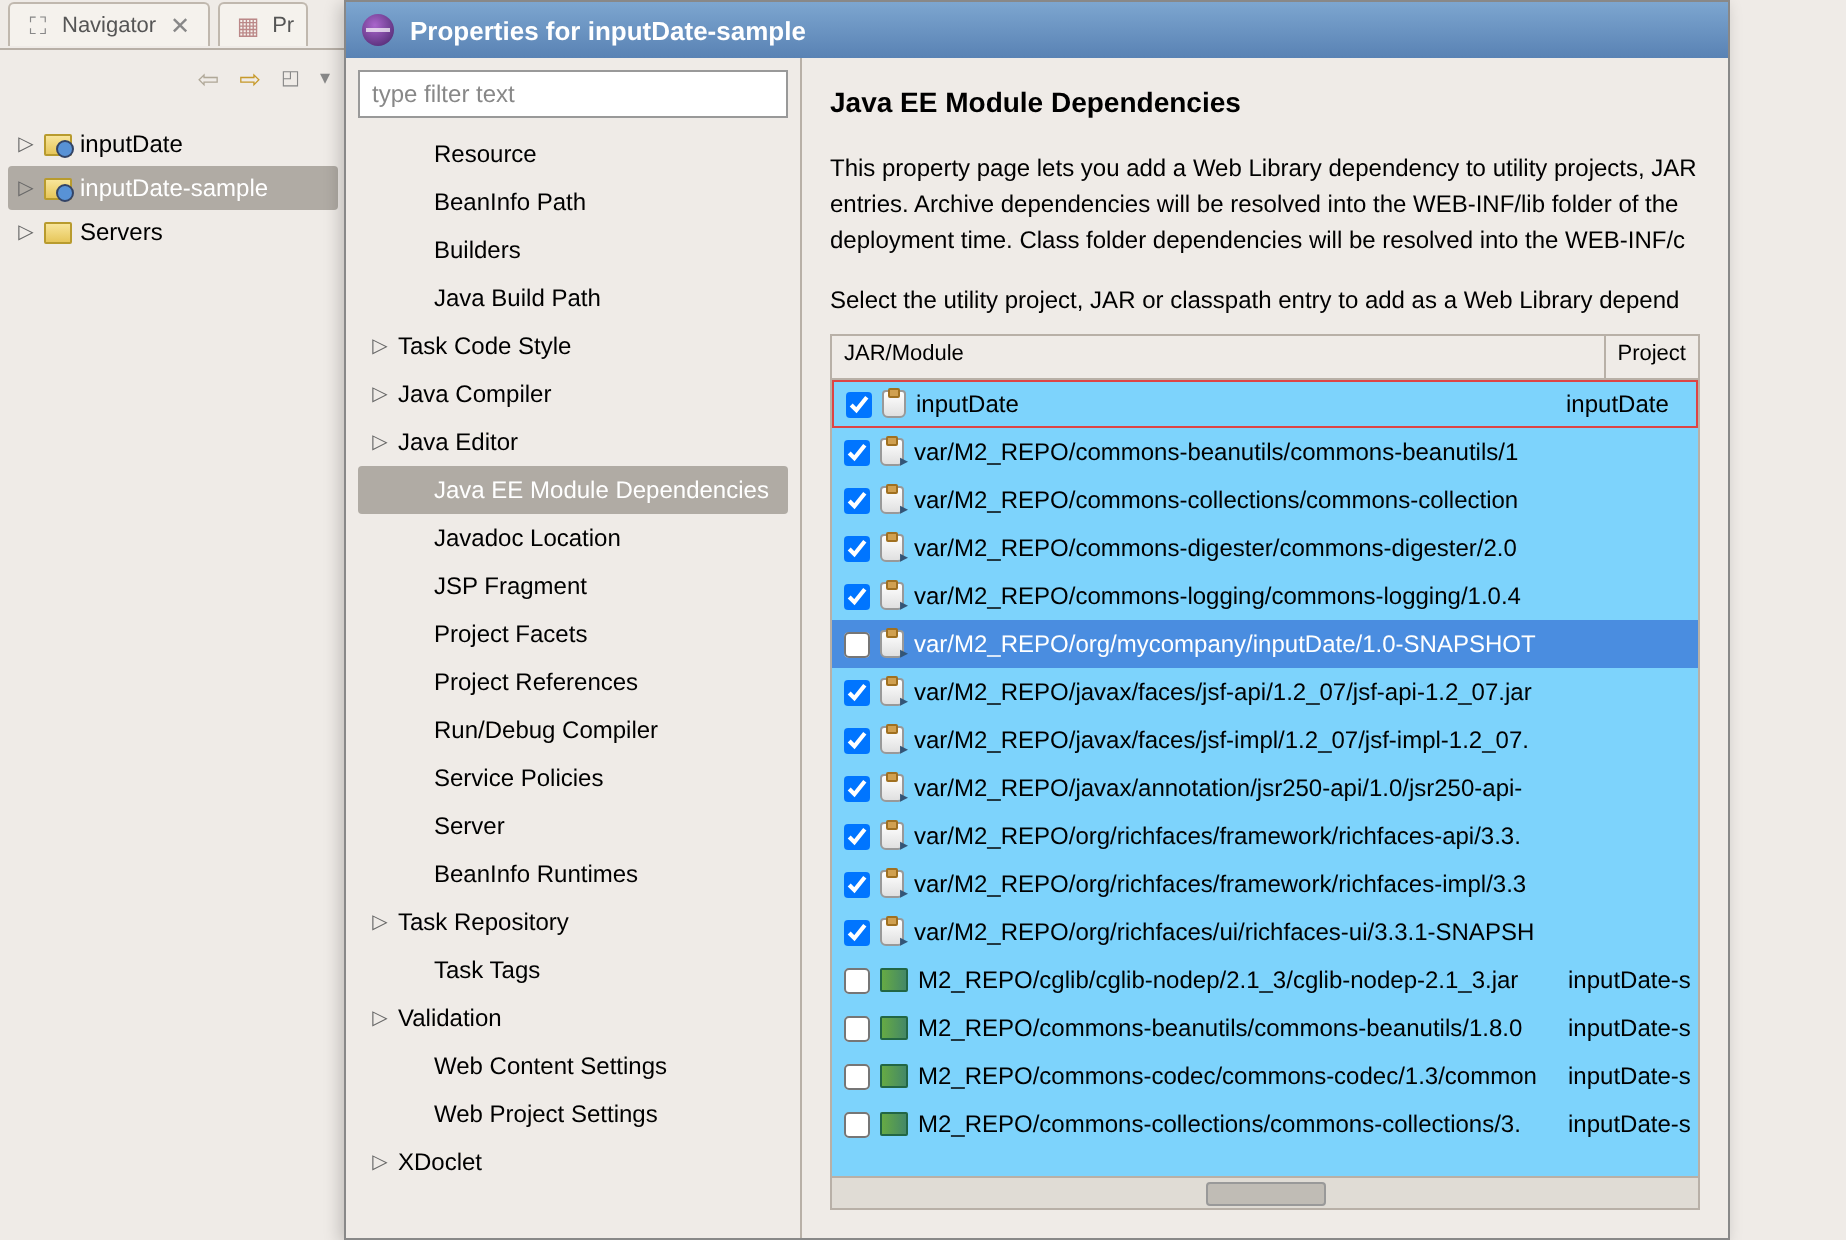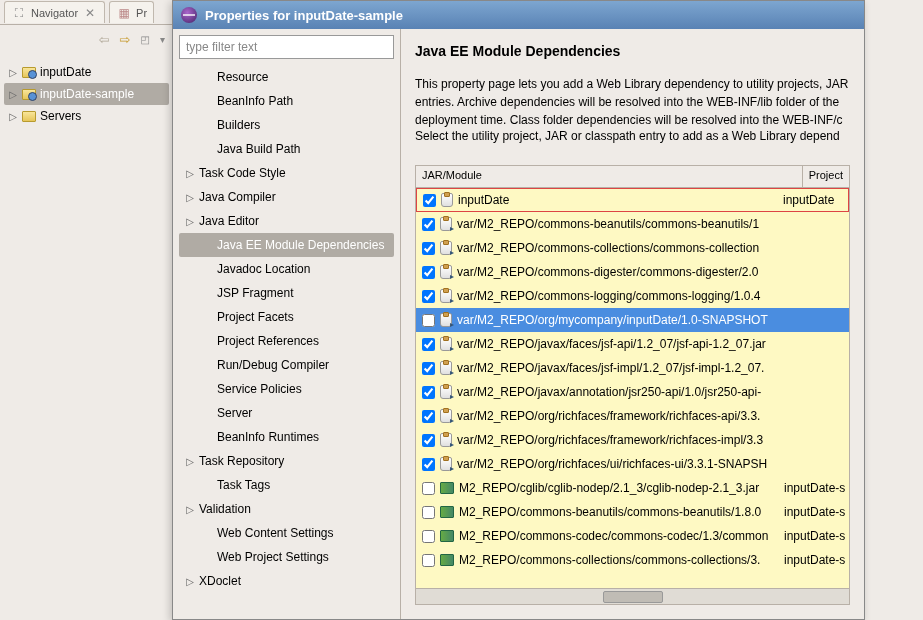--- a/index.html
+++ b/index.html
@@ -26,24 +26,24 @@
 .filter-input { width: 100%; height: 24px; border: 1px solid #999; padding: 0 6px; font-size: 12px; color: #888; margin-bottom: 6px; background: #fff; }
 .prop-tree-list { }
 .prop-item { display: flex; align-items: center; height: 24px; padding: 0 6px; font-size: 12px; gap: 4px; border-radius: 2px; }
 .prop-item .expand { width: 10px; text-align: center; color: #666; font-size: 10px; }
 .prop-item.indent { padding-left: 24px; align-items: center; }
 .prop-item.selected { background: #b0aba4; color: #fff; }
 
 
 .prop-content { flex: 1; padding: 14px 14px 14px 14px; display: flex; flex-direction: column; overflow: hidden; }
 .content-title { font-size: 14px; font-weight: bold; margin-bottom: 16px; }
-.desc { font-size: 12px; line-height: 1.5; margin-bottom: 0; }
-.instruct { font-size: 12px; margin-bottom: 22px; }
-
-.table-wrap { border: 1px solid #b8b0a7; background: #fef9c3; flex: 1; display: flex; flex-direction: column; }
+.desc { font-size: 12px; line-height: 1.5; margin-bottom: 14px; }
+.instruct { font-size: 12px; margin-bottom: 10px; }
+
+.table-wrap { border: 1px solid #b8b0a7; background: #7dd3fc; flex: 1; display: flex; flex-direction: column; }
 .table-header { display: flex; height: 22px; background: #efebe7; border-bottom: 1px solid #b8b0a7; font-size: 11px; }
 .col-jar { width: 410px; padding: 3px 6px; border-right: 1px solid #b8b0a7; }
 .col-proj { flex: 1; padding: 3px 6px; }
 .table-rows { flex: 1; overflow-y: auto; }
 .row { display: flex; align-items: center; height: 24px; font-size: 12px; padding: 0 4px; }
 .row.highlighted { border: 1px solid #d44; }
 .row.selected { background: #4a8de0; color: #fff; }
 .row input[type="checkbox"] { margin: 0 5px 0 2px; width: 13px; height: 13px; }
 .row-icon { width: 16px; height: 16px; margin-right: 5px; display: inline-block; }
 .row-label { flex: 1; overflow: hidden; text-overflow: ellipsis; white-space: nowrap; }

